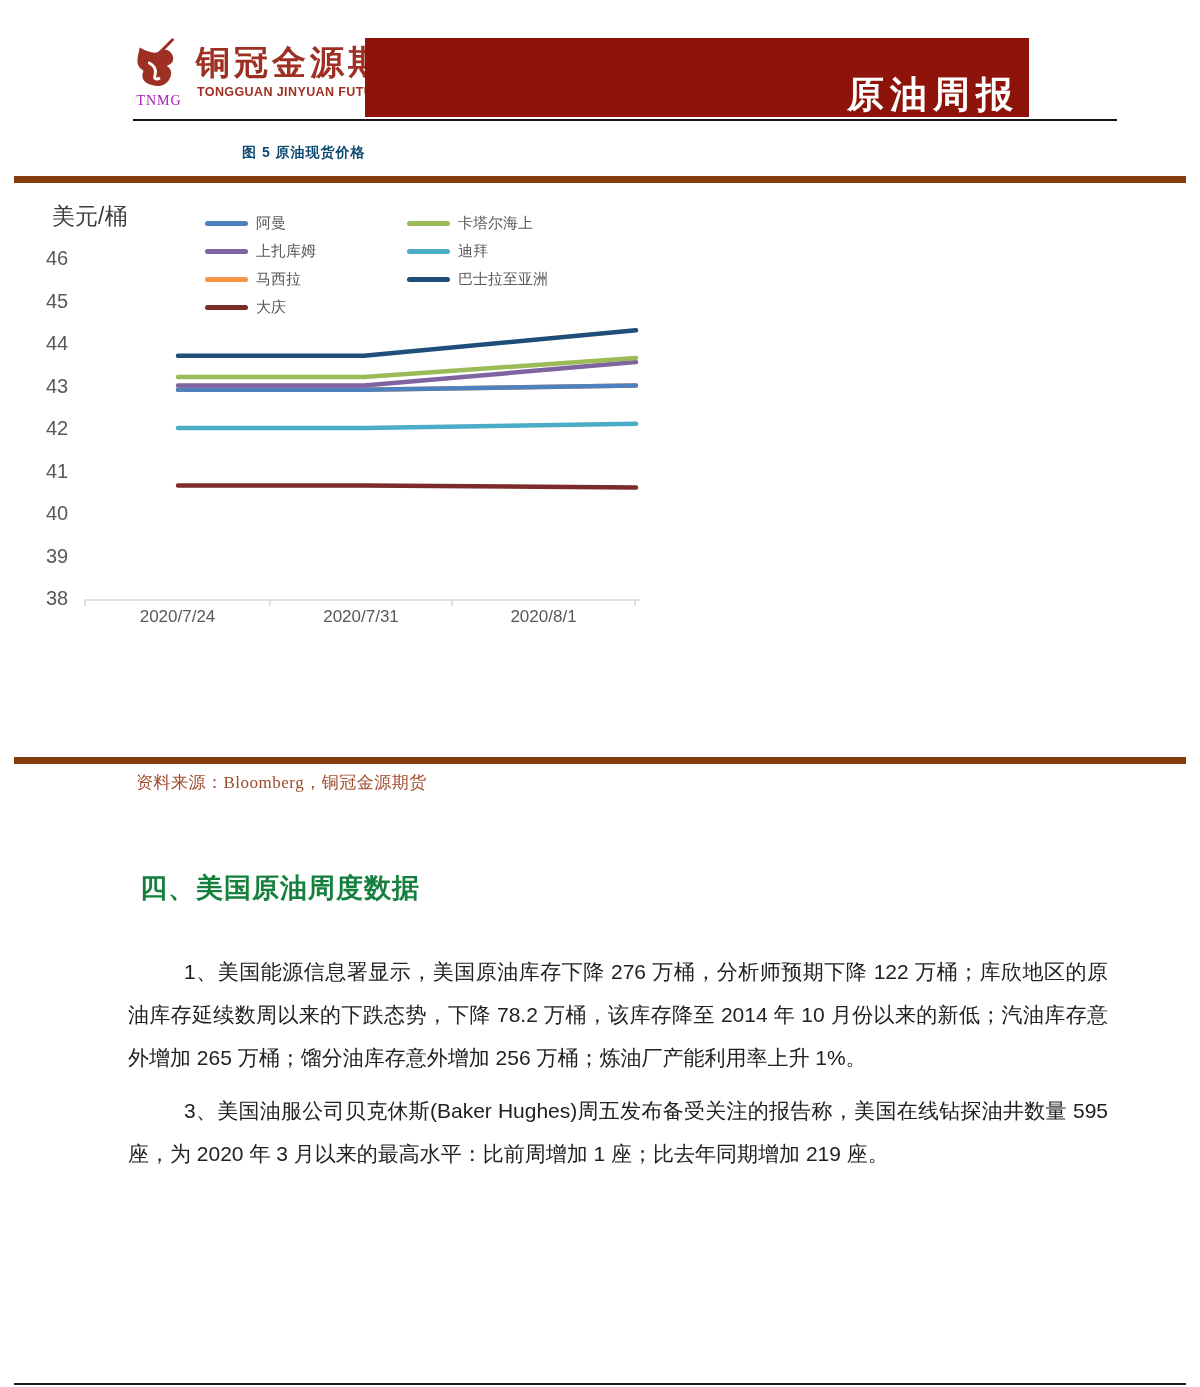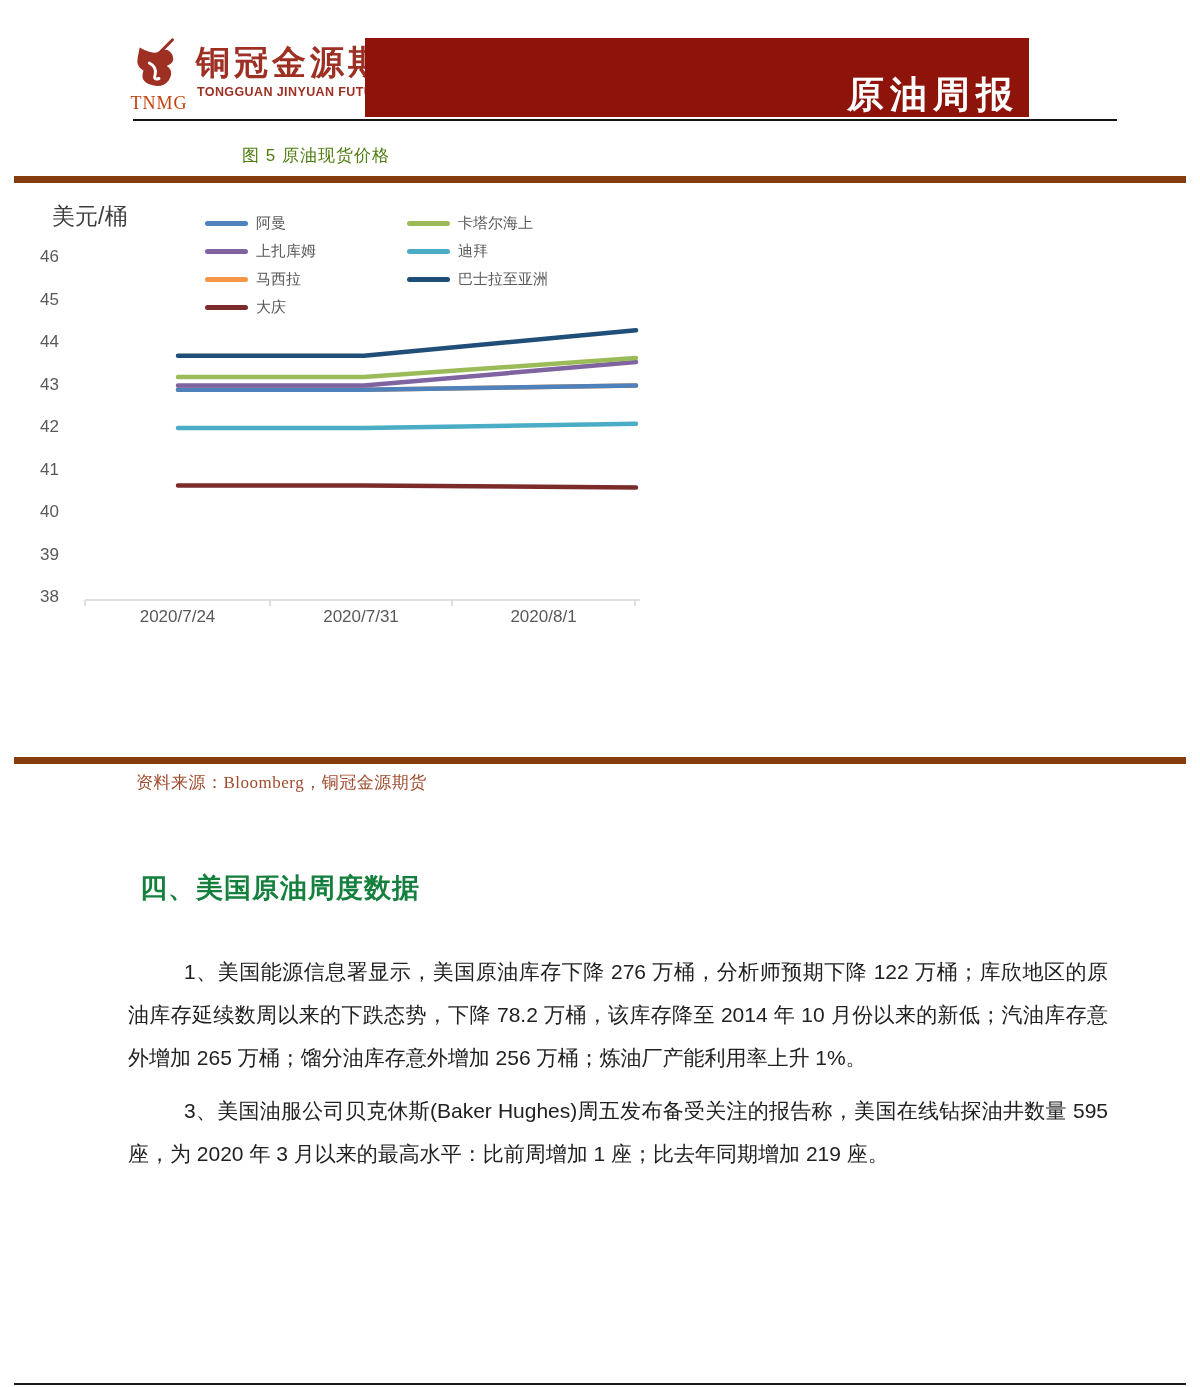--- a/index.html
+++ b/index.html
@@ -2,50 +2,50 @@
 <html><head>
 <meta charset="utf-8">
 <style>
   html,body{margin:0;padding:0;background:#ffffff;}
   .page{position:relative;width:1200px;height:1387px;background:#ffffff;overflow:hidden;
         font-family:"Liberation Sans",sans-serif;}
 
   
   .logo-icon{position:absolute;left:130px;top:34px;width:58px;height:60px;}
   .logo-tnmg{position:absolute;left:128px;top:93px;width:62px;text-align:center;
-             font-family:"Liberation Serif",serif;font-size:18px;color:#c2410c;letter-spacing:1px;}
+             font-family:"Liberation Serif",serif;font-size:14px;color:#a21caf;letter-spacing:1px;}
   .logo-cn{position:absolute;left:196px;top:40px;font-family:"Liberation Serif",serif;
            font-weight:bold;font-size:34px;color:#9E2F23;letter-spacing:4px;white-space:nowrap;}
   .logo-en{position:absolute;left:197px;top:85px;font-weight:bold;font-size:12.5px;
            color:#9E2F23;letter-spacing:0.4px;white-space:nowrap;}
   .banner{position:absolute;left:365px;top:38px;width:664px;height:79px;background:#8E130A;
           display:flex;align-items:flex-end;justify-content:flex-end;box-sizing:border-box;
           padding:0 10px 4px 0;}
   .banner-title{font-family:"Liberation Serif",serif;font-weight:bold;font-size:37px;
                 color:#ffffff;letter-spacing:6px;line-height:1;}
   .header-rule{position:absolute;left:133px;top:119px;width:984px;height:2px;background:#151515;}
 
   
-  .fig-caption{position:absolute;left:242px;top:144px;font-size:17px;font-weight:normal;
-               color:#4d7c0f;letter-spacing:1px;}
+  .fig-caption{position:absolute;left:242px;top:144px;font-size:14px;font-weight:bold;
+               color:#0c4a6e;letter-spacing:1px;}
   .rule{position:absolute;left:14px;width:1172px;height:7px;background:#843C0C;}
   .rule-top{top:176px;}
   .rule-mid{top:757px;}
   .rule-bottom{position:absolute;left:14px;top:1383px;width:1172px;height:2px;background:#1a1a1a;}
 
   
   .chart{position:absolute;left:40px;top:195px;width:660px;height:450px;}
   .chart svg{position:absolute;left:0;top:0;}
   .unit-label{position:absolute;left:12px;top:6px;font-size:23px;color:#3F3F3F;}
   .legend{position:absolute;left:165px;top:14px;display:grid;
           grid-template-columns:202px auto;grid-auto-rows:28px;}
   .legend-item{display:flex;align-items:center;}
   .legend-swatch{width:43px;height:5px;border-radius:3px;margin-right:8px;flex:none;}
   .legend-label{font-size:15px;color:#595959;white-space:nowrap;}
-  .ytick{position:absolute;left:0;width:34px;text-align:left;font-size:17px;color:#595959;}
+  .ytick{position:absolute;left:0;width:34px;text-align:center;font-size:20px;color:#595959;}
   .xtick{position:absolute;top:412px;width:140px;text-align:center;font-size:17px;color:#595959;}
 
   
   .source-note{position:absolute;left:136px;top:771px;font-family:"Liberation Serif",serif;
                font-size:17px;color:#A04B2E;letter-spacing:0.5px;}
   .section-heading{position:absolute;left:140px;top:870px;font-family:"Liberation Serif",serif;
                    font-weight:bold;font-size:27px;color:#15803d;letter-spacing:1px;}
   .body-text{position:absolute;left:128px;top:950px;width:980px;font-size:21px;
              line-height:43px;color:#212121;text-align:justify;}
   .body-text p{margin:0;text-indent:56px;}

